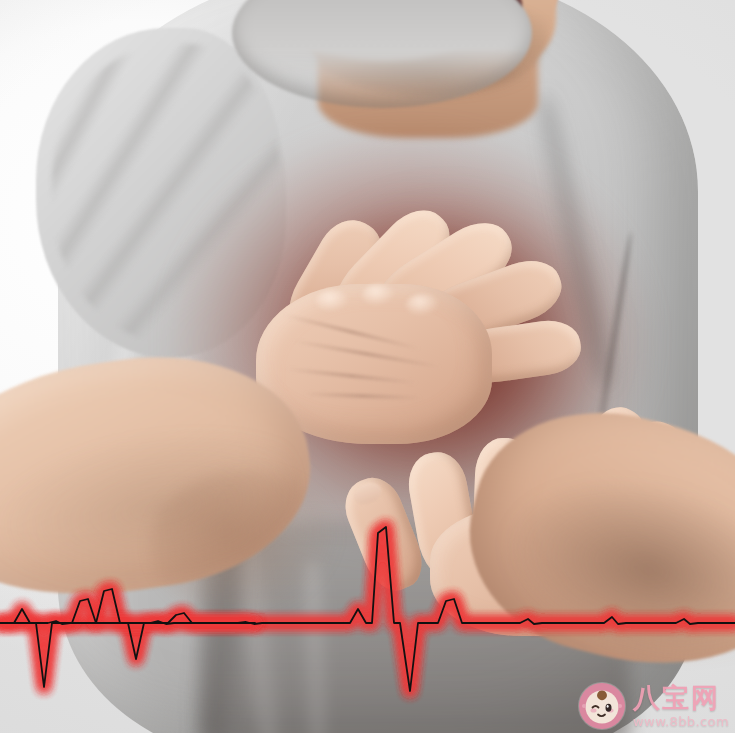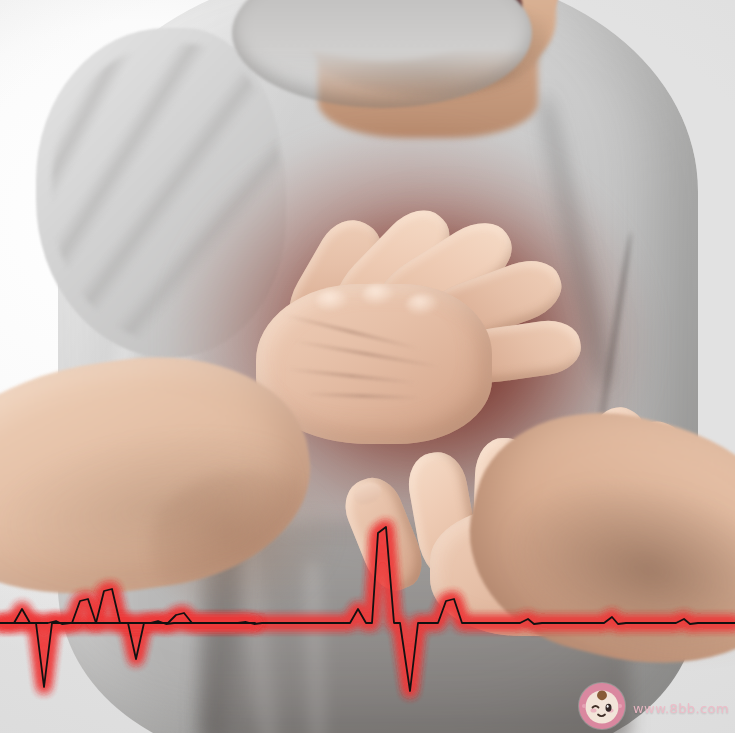--- a/index.html
+++ b/index.html
@@ -432,17 +432,18 @@
         <ellipse cx="31.5" cy="27.5" rx="3" ry="2" fill="#f3b3c4" opacity=".85"></ellipse>
         <path d="M13.5 24.5 q3 -3 6 0" stroke="#3c2a22" stroke-width="1.8" fill="none" stroke-linecap="round"></path>
         <ellipse cx="29.5" cy="24.8" rx="3" ry="4" fill="#2e2220"></ellipse>
         <ellipse cx="28.6" cy="23.2" rx="1" ry="1.5" fill="#fff"></ellipse>
         <path d="M19 31.5 q3.5 3.2 7 0" stroke="#3c2a22" stroke-width="1.8" fill="none" stroke-linecap="round"></path>
         <circle cx="5" cy="23" r="2" fill="#f0a8bc"></circle>
         <circle cx="41" cy="23" r="2" fill="#f0a8bc"></circle>
       </svg>
     </div>
     <div class="wm-text">
+      <span class="wm-cn">八宝网</span>
       <span class="wm-url">www.8bb.com</span>
     </div>
   </div>
 
 </div>
 
 </body></html>

